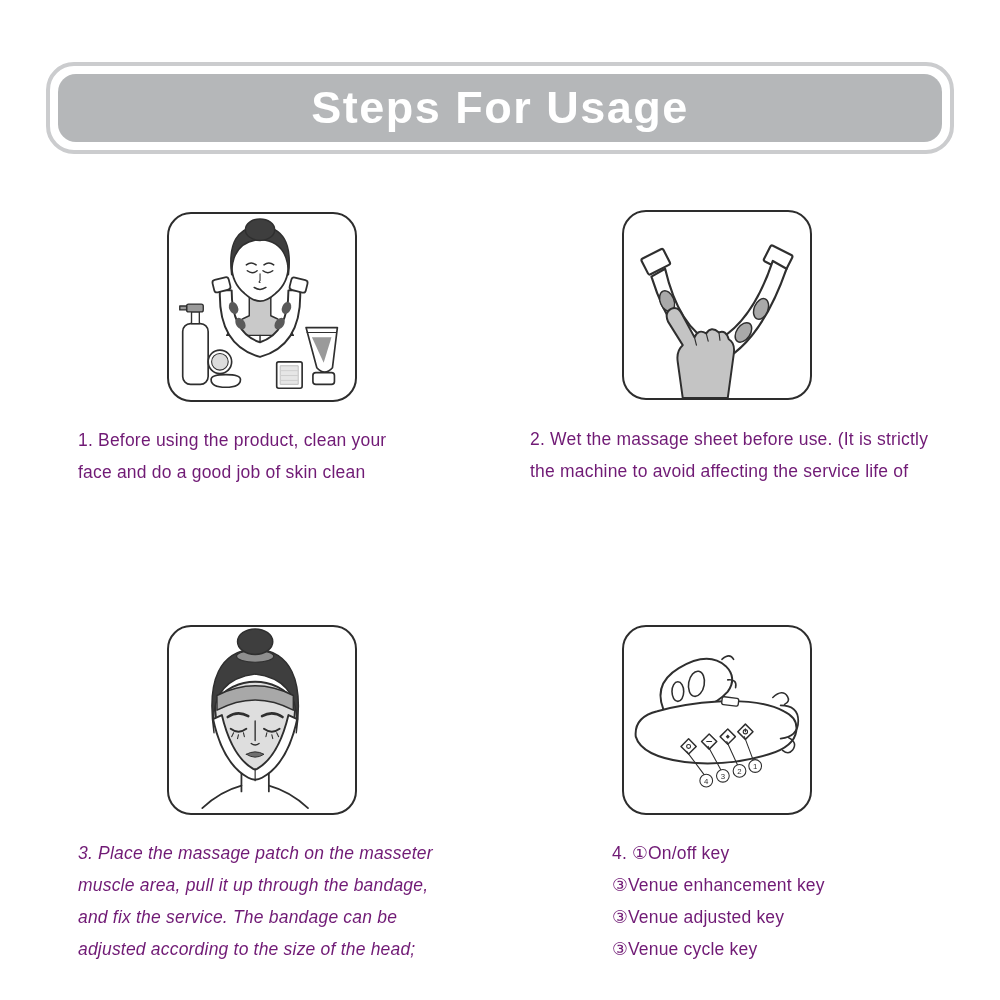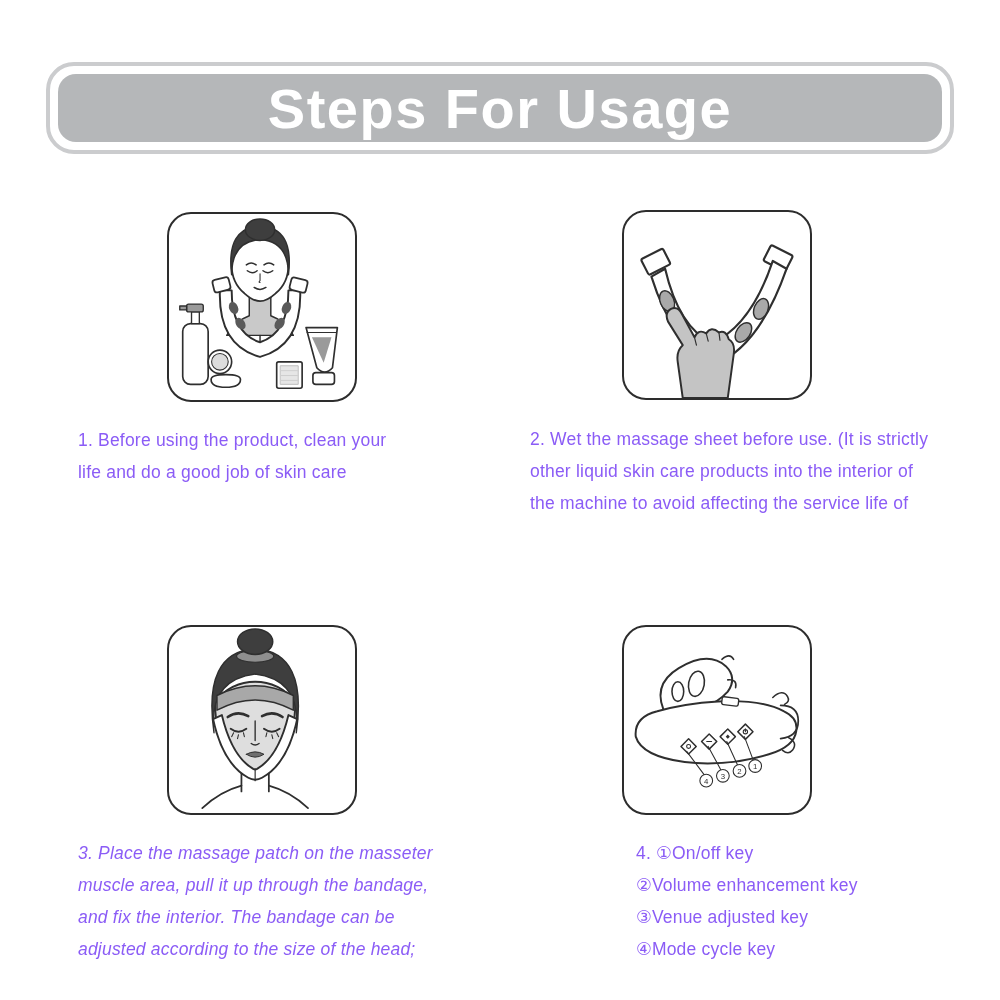--- a/index.html
+++ b/index.html
@@ -14,43 +14,43 @@
   .banner{
     position:absolute;left:46px;top:62px;width:908px;height:92px;
     box-sizing:border-box;border:4px solid #cbccce;border-radius:28px;
     background:#ffffff;padding:8px;
   }
   .banner-inner{
     width:100%;height:100%;background:#b5b7b9;border-radius:18px;
     display:flex;align-items:center;justify-content:center;box-sizing:border-box;
   }
   .banner-title{
-    color:#ffffff;font-size:56px;font-weight:bold;letter-spacing:1.5px;
+    color:#ffffff;font-size:45px;font-weight:bold;letter-spacing:1.5px;
   }
 
   
   .illus{
     position:absolute;width:190px;height:190px;box-sizing:border-box;
     border:2.5px solid #2d2d2d;border-radius:24px;background:#fff;overflow:hidden;
   }
   .illus svg{display:block;width:100%;height:100%;}
   #box1{left:167px;top:212px;}
   #box2{left:622px;top:210px;}
   #box3{left:167px;top:625px;}
   #box4{left:622px;top:625px;}
 
   
   .caption{
-    position:absolute;font-size:17.5px;line-height:32px;color:#8b5cf6;
+    position:absolute;font-size:17.5px;line-height:32px;color:#701a75;
     letter-spacing:0.2px;white-space:nowrap;
   }
   #cap1{left:78px;top:424px;}
   #cap2{left:530px;top:423px;}
   #cap3{left:78px;top:837px;font-style:italic;}
-  #cap4{left:612px;top:837px;margin-left:24px;}
+  #cap4{left:612px;top:837px;}
 
   text.co{
     font-family:"Liberation Sans","DejaVu Sans",sans-serif;
     font-size:8px;fill:#2f2f2f;stroke:none;text-anchor:middle;
   }
 </style>
 </head>
 <body>
 
 <div class="page">
@@ -220,33 +220,32 @@
           <text class="co" x="101" y="155">3</text>
           <text class="co" x="118" y="150">2</text>
           <text class="co" x="134" y="145">1</text>
         </g>
       </g>
     </svg>
   </div>
 
   <div class="caption" id="cap1">
       <div>1. Before using the product, clean your</div>
-      <div>life and do a good job of skin care</div>
+      <div>face and do a good job of skin clean</div>
     </div>
   <div class="caption" id="cap2">
       <div>2. Wet the massage sheet before use. (It is strictly</div>
-      <div>other liquid skin care products into the interior of</div>
       <div>the machine to avoid affecting the service life of</div>
     </div>
   <div class="caption" id="cap3">
       <div>3. Place the massage patch on the masseter</div>
       <div>muscle area, pull it up through the bandage,</div>
-      <div>and fix the interior. The bandage can be</div>
+      <div>and fix the service. The bandage can be</div>
       <div>adjusted according to the size of the head;</div>
     </div>
   <div class="caption" id="cap4">
       <div>4. ①On/off key</div>
-      <div>②Volume enhancement key</div>
+      <div>③Venue enhancement key</div>
       <div>③Venue adjusted key</div>
-      <div>④Mode cycle key</div>
+      <div>③Venue cycle key</div>
     </div>
 
 </div>
 
 </body></html>

